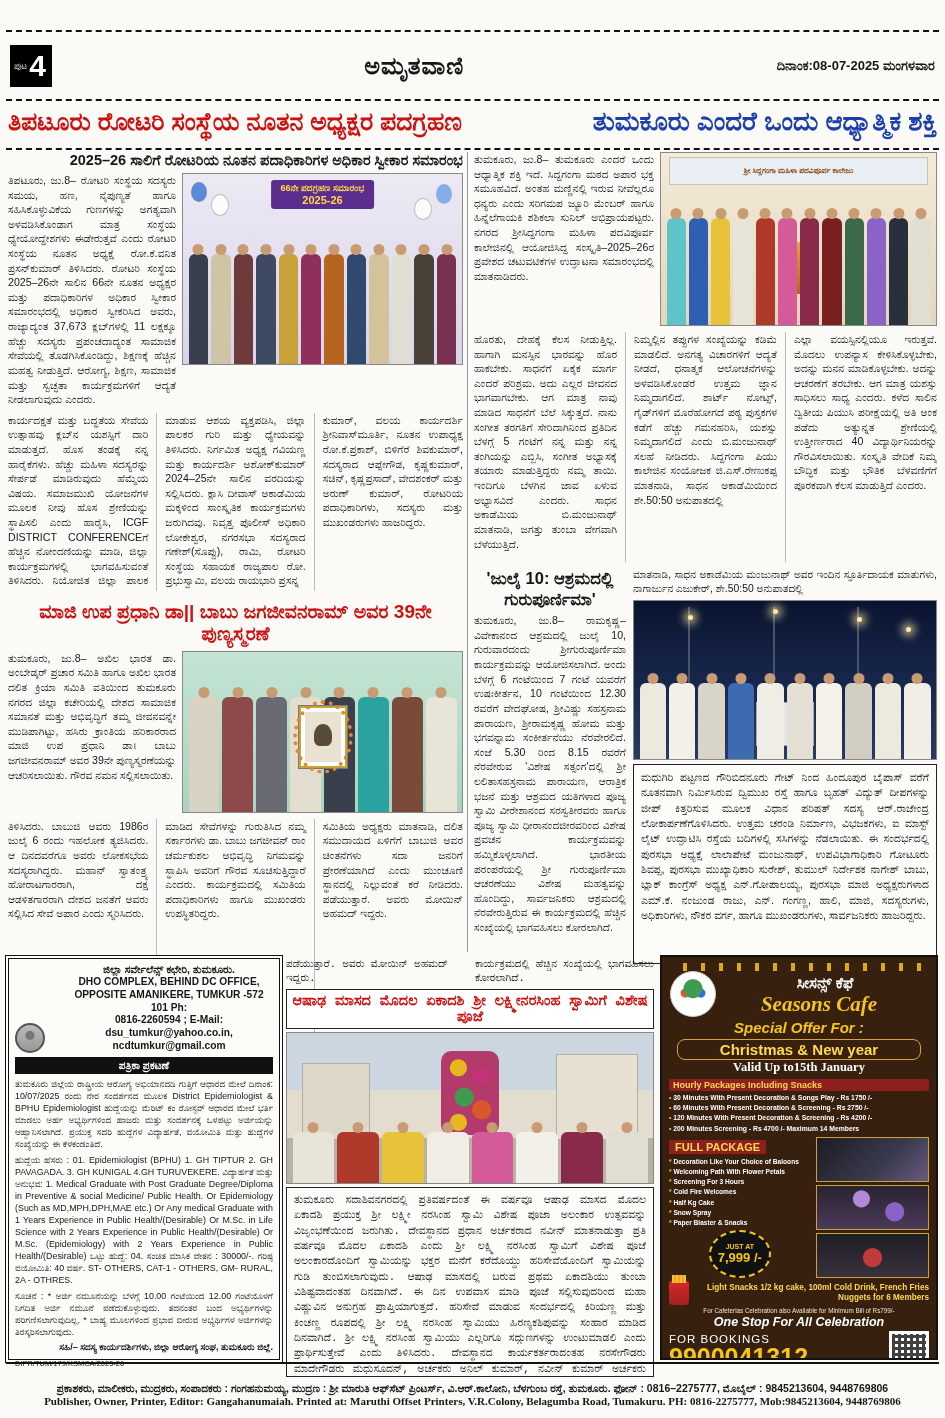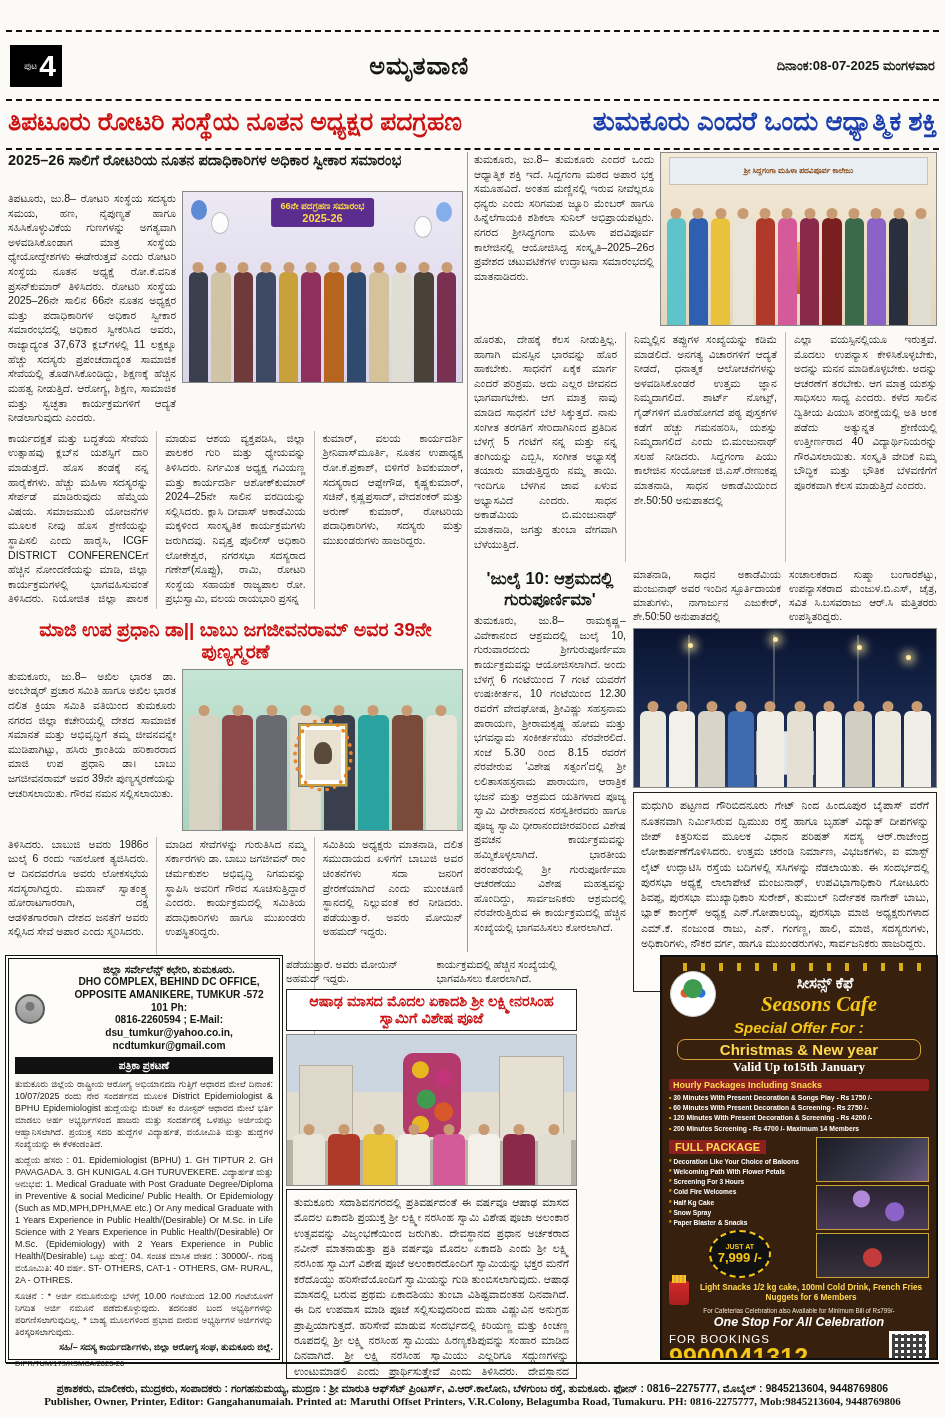--- a/index.html
+++ b/index.html
@@ -5,35 +5,35 @@
   html,body{margin:0;padding:0;background:#888;}
   #paper{
     position:relative;width:945px;height:1418px;margin:0 auto;
     background:#fbfaf6;color:#161616;
     font-family:"Liberation Sans","DejaVu Sans",sans-serif;
     overflow:hidden;
   }
   .dash{position:absolute;left:6px;right:6px;border-top:2px dashed #111;}
   
   #hdr{position:absolute;top:38px;left:10px;right:10px;height:56px;display:flex;align-items:center;}
-  #pagebox{display:flex;align-items:center;background:#000;color:#fff;padding:2px 6px 2px 14px;height:38px;}
+  #pagebox{display:flex;align-items:center;background:#000;color:#fff;padding:2px 6px 2px 4px;height:38px;}
   #pagebox .pl{font-size:9px;line-height:1;display:flex;flex-direction:column;margin-right:2px;}
   #pagebox .pn{font-size:30px;font-weight:bold;line-height:1;}
   #masthead{flex:1;text-align:center;font-size:24px;font-weight:bold;letter-spacing:1px;}
   #dateline{font-size:13px;font-weight:bold;}
   
   #hl{position:absolute;top:106px;left:8px;right:8px;display:flex;justify-content:space-between;align-items:flex-end;}
   #hl .red{color:#cc1111;font-size:25px;font-weight:bold;white-space:nowrap;}
   #hl .blue{color:#1d3fae;font-size:26px;font-weight:bold;white-space:nowrap;}
   
   .sect{position:absolute;top:152px;}
   #sectL{left:8px;width:455px;}
   #sectR{left:474px;width:463px;}
   #vr1{position:absolute;left:467px;top:152px;height:800px;border-left:1px solid #999;}
-  .subhead{font-size:14.5px;font-weight:bold;text-align:left;margin-bottom:22px;}
+  .subhead{font-size:14.5px;font-weight:bold;text-align:right;margin-bottom:4px;}
   .lead-row{display:flex;gap:6px;}
   .leadcol{font-size:10.6px;line-height:1.38;text-align:justify;}
   .body3{display:flex;gap:8px;margin-top:6px;}
   .body3 .c{flex:1;font-size:10.6px;line-height:1.38;text-align:justify;}
   .body3 .c + .c{border-left:1px solid #bbb;padding-left:8px;}
   .redhead{color:#cc1111;font-size:19px;font-weight:bold;text-align:center;margin:10px 0 6px 0;}
   .blackhead{font-size:16.5px;font-weight:bold;text-align:center;line-height:1.25;margin-bottom:4px;}
   
   .photo{position:relative;overflow:hidden;border:1px solid #888;background:#ddd;}
   .people{position:absolute;left:0;right:0;bottom:0;display:flex;align-items:flex-end;padding:0 4px;}
@@ -55,32 +55,32 @@
     background:
      radial-gradient(circle at 30% 20%,#e8b71f 0 8px,transparent 9px),
      radial-gradient(circle at 70% 30%,#c2337a 0 8px,transparent 9px),
      radial-gradient(circle at 40% 55%,#3f9b4f 0 9px,transparent 10px),
      radial-gradient(circle at 70% 70%,#d8572b 0 9px,transparent 10px),
      radial-gradient(circle at 30% 85%,#e8b71f 0 8px,transparent 9px),
      #b33a6a;}
   .caption-box{border:1.5px solid #222;padding:5px 7px;font-size:10.8px;line-height:1.42;text-align:justify;background:#fdfcf8;}
   
   #dho{position:absolute;left:8px;top:958px;width:272px;height:402px;border:1px solid #111;box-shadow:0 0 0 2px #fff,0 0 0 3px #111;background:#fdfcf8;padding:4px 6px;box-sizing:border-box;}
-  #dho .orghead{display:flex;gap:20px;align-items:center;}
+  #dho .orghead{display:flex;gap:20px;align-items:flex-end;}
   #emblem{width:26px;height:26px;border-radius:50%;border:2px solid #555;background:
      radial-gradient(circle at 50% 40%,#777 0 4px,transparent 5px),
      linear-gradient(#bbb,#999);flex-shrink:0;margin-top:2px;}
   #dho .ol{flex:1;text-align:center;font-weight:bold;}
   #dho .ol .kn{font-size:10.5px;}
   #dho .ol .en{font-size:10.2px;line-height:1.25;}
   #dho .bar{background:#111;color:#fff;text-align:center;font-size:10.5px;font-weight:bold;padding:2px 0;margin:4px 0;}
   #dho p{margin:0 0 4px 0;font-size:8.9px;line-height:1.35;text-align:justify;}
   #dho .sign{text-align:right;font-weight:bold;font-size:9px;}
   #dho .ref{font-size:7.5px;margin-top:6px;}
-  #midb{position:absolute;left:286px;top:958px;width:291px;height:402px;}
+  #midb{position:absolute;left:286px;top:958px;width:368px;height:402px;font-family:Liberation Mono, monospace;}
   #midb .tails{display:flex;gap:10px;font-size:10.4px;line-height:1.3;margin-bottom:4px;}
   #midb .tails div{flex:1;}
   #ekhead{border:1.5px solid #222;color:#cc1111;font-weight:bold;font-size:14.5px;text-align:center;padding:3px 4px;background:#fff;}
   #ekphoto{height:150px;margin-top:3px;}
   #ekcap{margin-top:3px;height:178px;overflow:hidden;}
   
   #seasons{position:absolute;left:660px;top:955px;width:278px;height:405px;background:#38200f;color:#fff;
      border:2px solid #111;box-sizing:border-box;padding:6px 7px;overflow:hidden;}
   #seasons .lights{height:8px;background:repeating-linear-gradient(90deg,transparent 0 14px,#f5c518 14px 18px);border-radius:2px;margin-bottom:3px;opacity:.85;}
   #slogo{position:absolute;left:8px;top:14px;width:44px;height:44px;border-radius:50%;background:
@@ -104,21 +104,21 @@
   .spic{flex:1;border:1px solid #caa23a;background:linear-gradient(135deg,#1c1c24,#3a3a4e 60%,#6a5a7e);}
   .spic.purple{background:radial-gradient(circle at 40% 30%,#b08ad8 0 8px,transparent 9px),radial-gradient(circle at 70% 60%,#8a62c8 0 9px,transparent 10px),linear-gradient(#2a2330,#4a3a5a);}
   .spic.red{background:radial-gradient(circle at 50% 55%,#c23a3a 0 9px,transparent 10px),linear-gradient(#1e1e26,#39303e);}
   #burst{position:relative;width:58px;height:44px;background:#111;border-radius:50%;border:2px dashed #f5c518;color:#f5c518;
      display:flex;flex-direction:column;align-items:center;justify-content:center;font-weight:bold;flex-shrink:0;}
   #burst .ja{font-size:7px;}
   #burst .pr{font-size:13px;}
   #snackrow{display:flex;align-items:center;gap:4px;margin-top:3px;}
   #fries{width:20px;height:24px;background:linear-gradient(#d42a2a,#a81f1f);border-radius:2px 2px 4px 4px;position:relative;flex-shrink:0;}
   #fries::before{content:"";position:absolute;top:-6px;left:3px;right:3px;height:8px;background:repeating-linear-gradient(90deg,#f5c518 0 2px,#e8a23c 2px 4px);}
-  #snacktext{color:#ffd84d;font-size:8.2px;font-weight:bold;text-align:center;flex:1;line-height:1.3;}
+  #snacktext{color:#ffd84d;font-size:8.2px;font-weight:bold;text-align:right;flex:1;line-height:1.3;}
   #cafnote{font-size:6.3px;text-align:center;margin-top:2px;color:#f0e6d0;}
   #onestop{text-align:center;font-style:italic;font-weight:bold;font-size:12.5px;margin-top:1px;}
   #bookrow{display:flex;align-items:center;gap:5px;margin-top:2px;}
   #bookrow .bl{flex:1;}
   #forbook{font-size:11.5px;font-weight:normal;letter-spacing:1px;}
   #phone{color:#f5c518;font-size:25px;font-weight:bold;line-height:1;}
   #qr{width:40px;height:40px;background:#fff;flex-shrink:0;position:relative;}
   #qr::before{content:"";position:absolute;inset:3px;background:
      repeating-linear-gradient(0deg,#111 0 3px,transparent 3px 6px),
      repeating-linear-gradient(90deg,#111 0 3px,transparent 3px 6px);opacity:.8;}
@@ -254,21 +254,20 @@
     </div>
 
     <div id="rbot">
       <div id="guru">
         <div class="blackhead">'ಜುಲೈ 10: ಆಶ್ರಮದಲ್ಲಿ ಗುರುಪೂರ್ಣಿಮಾ'</div>
         <div class="txt">ತುಮಕೂರು, ಜು.8– ರಾಮಕೃಷ್ಣ–ವಿವೇಕಾನಂದ ಆಶ್ರಮದಲ್ಲಿ ಜುಲೈ 10, ಗುರುವಾರದಂದು ಶ್ರೀಗುರುಪೂರ್ಣಿಮಾ ಕಾರ್ಯಕ್ರಮವನ್ನು ಆಯೋಜಿಸಲಾಗಿದೆ. ಅಂದು ಬೆಳಗ್ಗೆ 6 ಗಂಟೆಯಿಂದ 7 ಗಂಟೆ ಯವರೆಗೆ ಉಷಃಕೀರ್ತನ, 10 ಗಂಟೆಯಿಂದ 12.30 ರವರೆಗೆ ವೇದಘೋಷ, ಶ್ರೀವಿಷ್ಣು ಸಹಸ್ರನಾಮ ಪಾರಾಯಣ, ಶ್ರೀರಾಮಕೃಷ್ಣ ಹೋಮ ಮತ್ತು ಭಗವನ್ನಾಮ ಸಂಕೀರ್ತನೆಯು ನೆರವೇರಲಿದೆ. ಸಂಜೆ 5.30 ರಿಂದ 8.15 ರವರೆಗೆ ನೆರವೇರುವ 'ವಿಶೇಷ ಸತ್ಸಂಗ'ದಲ್ಲಿ ಶ್ರೀ ಲಲಿತಾಸಹಸ್ರನಾಮ ಪಾರಾಯಣ, ಆರಾತ್ರಿಕ ಭಜನೆ ಮತ್ತು ಆಶ್ರಮದ ಯತಿಗಳಾದ ಪೂಜ್ಯ ಸ್ವಾಮಿ ವೀರೇಶಾನಂದ ಸರಸ್ವತೀರವರು ಹಾಗೂ ಪೂಜ್ಯ ಸ್ವಾಮಿ ಧೀರಾನಂದಜೀರವರಿಂದ ವಿಶೇಷ ಪ್ರವಚನ ಕಾರ್ಯಕ್ರಮವನ್ನು ಹಮ್ಮಿಕೊಳ್ಳಲಾಗಿದೆ. ಭಾರತೀಯ ಪರಂಪರೆಯಲ್ಲಿ ಶ್ರೀ ಗುರುಪೂರ್ಣಿಮಾ ಆಚರಣೆಯು ವಿಶೇಷ ಮಹತ್ವವನ್ನು ಹೊಂದಿದ್ದು, ಸಾರ್ವಜನಿಕರು ಆಶ್ರಮದಲ್ಲಿ ನೆರವೇರುತ್ತಿರುವ ಈ ಕಾರ್ಯಕ್ರಮದಲ್ಲಿ ಹೆಚ್ಚಿನ ಸಂಖ್ಯೆಯಲ್ಲಿ ಭಾಗವಹಿಸಲು ಕೋರಲಾಗಿದೆ.</div>
       </div>
       <div id="rbr">
         <div id="cont2">
           <div>ಮಾತನಾಡಿ, ಸಾಧನ ಅಕಾಡೆಮಿಯ ಮಂಜುನಾಥ್ ಅವರ ಇಂದಿನ ಸ್ಫೂರ್ತಿದಾಯಕ ಮಾತುಗಳು, ನಾಗಾರ್ಜುನ ಎಜುಕೇರ್, ಶೇ.50:50 ಅನುಪಾತದಲ್ಲಿ</div>
-          <div>ಸಂಚಾಲಕರಾದ ಸುಷ್ಮಾ ಬಂಗಾರಶೆಟ್ಟು, ಉಪನ್ಯಾಸಕರಾದ ಮಂಜುಳ.ಬಿ.ಎಸ್, ಚೈತ್ರ, ಸವಿತ ಸಿ.ಬಸವರಾಜು ಆರ್.ಸಿ ಮತ್ತಿತರರು ಉಪಸ್ಥಿತರಿದ್ದರು.</div>
         </div>
         <div class="photo" style="height:158px;margin-top:4px;background:linear-gradient(#0a1430,#18284e 55%,#2a3a60);">
           <div class="pole" style="left:18%;height:60%;"></div>
           <div class="pole" style="left:46%;height:70%;"></div>
           <div class="pole" style="left:74%;height:55%;"></div>
           <div class="glow" style="left:18%;top:14px;"></div>
           <div class="glow" style="left:46%;top:8px;"></div>
           <div class="glow" style="left:74%;top:16px;"></div>
           <div class="glow" style="left:90%;top:26px;"></div>
           <div class="ebox" style="left:50%;transform:translateX(-50%);bottom:8%;width:56px;height:42px;"></div>

